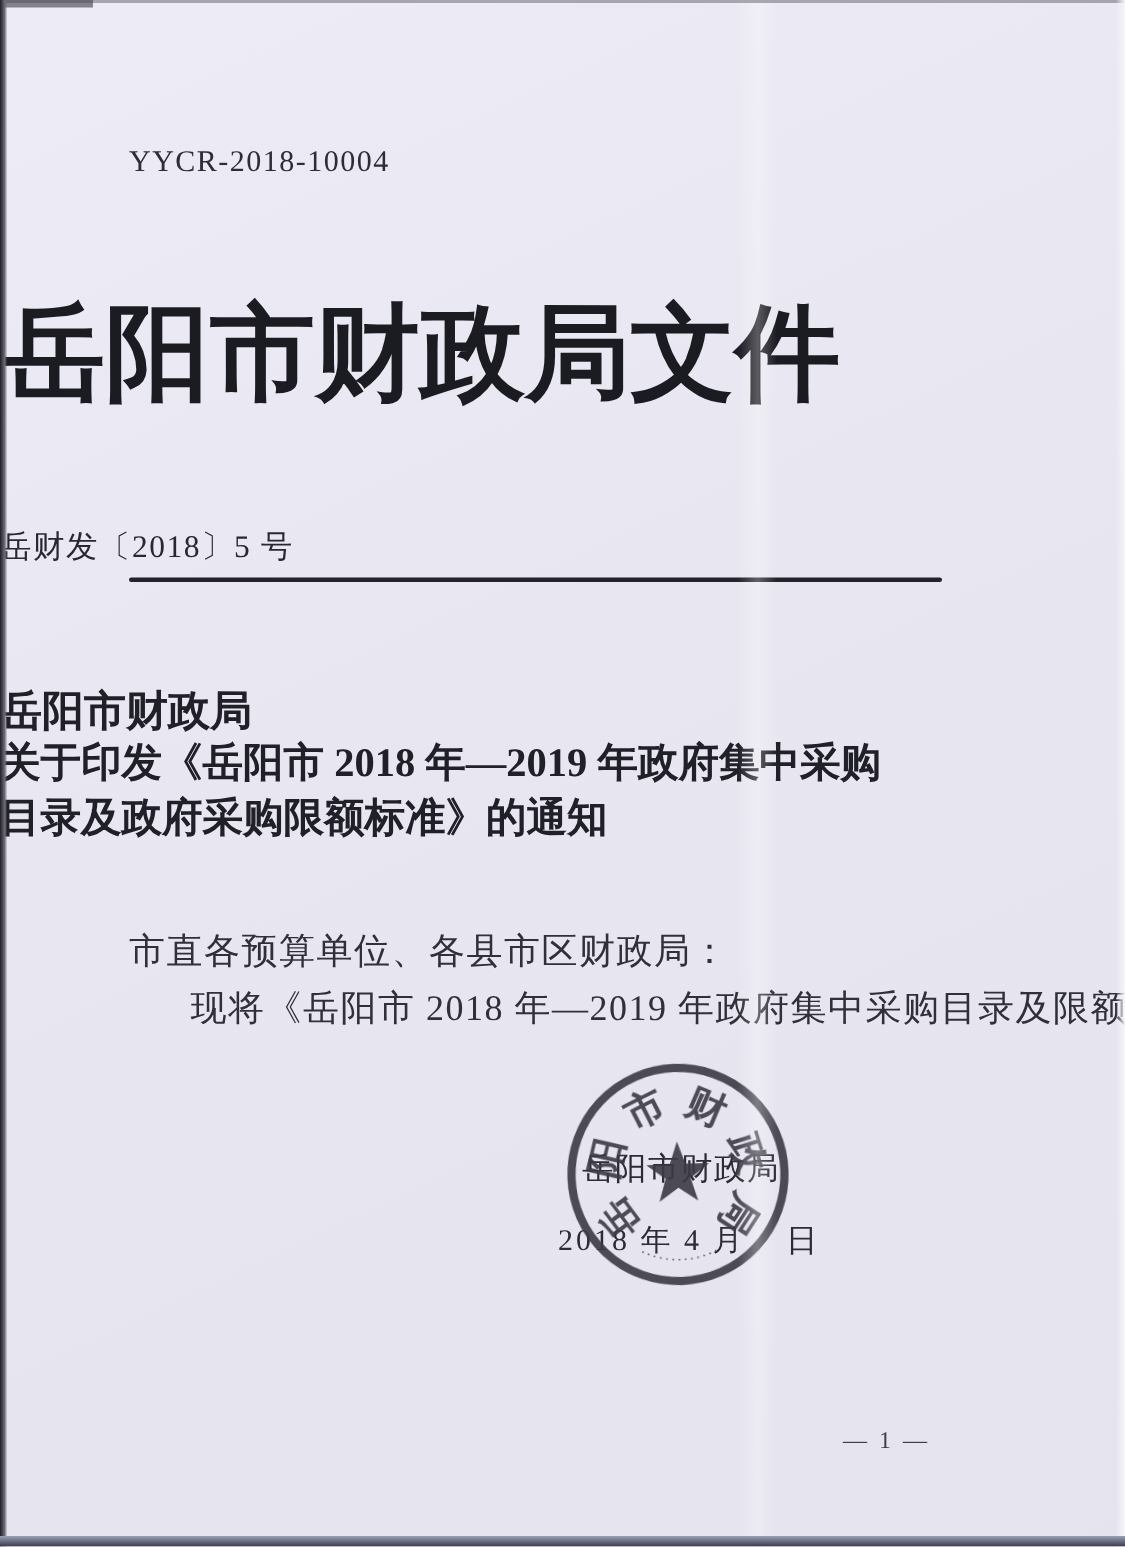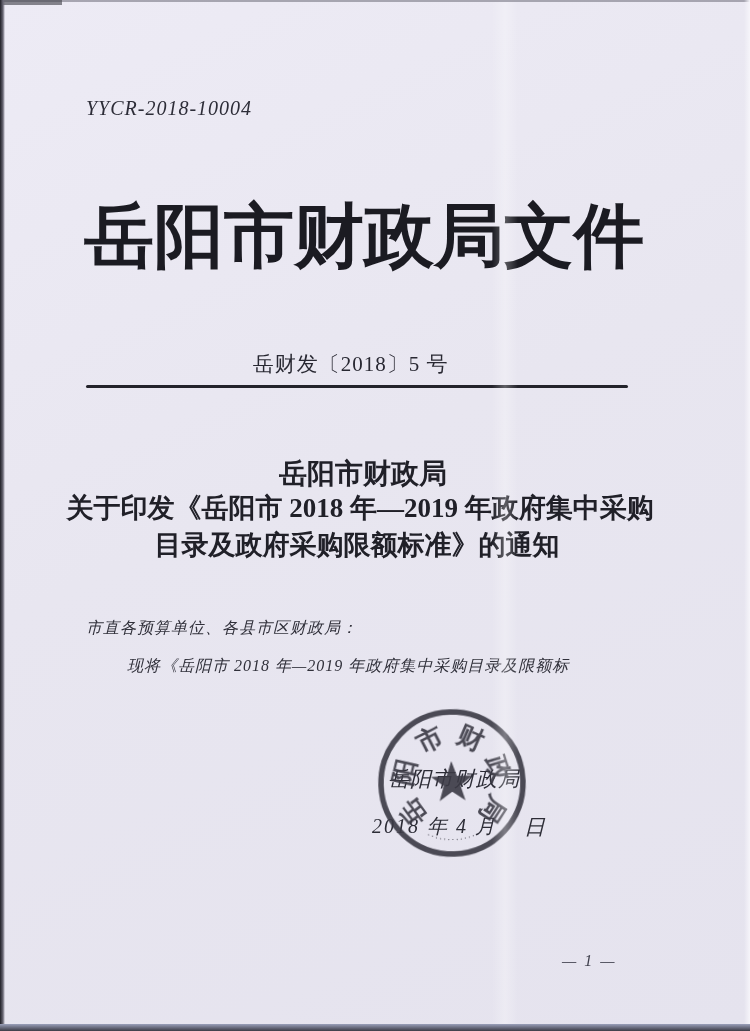--- a/index.html
+++ b/index.html
@@ -18,33 +18,33 @@
   .edge-top-notch{position:absolute;top:0;left:0;width:62px;height:5px;background:#4a4952;opacity:.65;}
   .edge-left{position:absolute;top:0;bottom:0;left:0;width:5px;
     background:linear-gradient(to right,#1f1f26,#6a6875 60%,rgba(106,104,117,0));}
   .edge-bottom{position:absolute;left:0;right:0;bottom:0;height:7px;
     background:linear-gradient(to bottom,#9aa0ba,#3c3b46);}
   .edge-right{position:absolute;top:0;bottom:0;right:0;width:6px;
     background:linear-gradient(to left,#f6f5fa,rgba(246,245,250,0));}
   .crease{position:absolute;top:0;bottom:0;left:492px;width:26px;
     background:linear-gradient(to right,rgba(255,255,255,0),rgba(255,255,255,.28),rgba(255,255,255,0));}
 
-  .abs{position:absolute;white-space:nowrap;font-style:italic;}
-  .centered{position:absolute;left:0;text-align:center;white-space:nowrap;}
+  .abs{position:absolute;white-space:nowrap;}
+  .centered{position:absolute;left:0;white-space:nowrap;}
 
   .doc-code{top:97px;left:86px;font-size:20px;letter-spacing:1px;color:#2d2d38;}
   .org-title{top:202px;right:22px;font-size:70px;line-height:1;font-weight:bold;color:#1b1b22;}
   .issue-no{top:350px;right:49px;font-size:21px;color:#282832;letter-spacing:1px;}
   .divider{position:absolute;top:385px;left:86px;width:542px;height:3px;background:#23232b;border-radius:2px;}
 
   .subj1{top:455px;right:24px;font-size:28px;font-weight:bold;color:#202028;}
   .subj2{top:490px;right:30px;font-size:27px;font-weight:bold;color:#202028;}
   .subj3{top:527px;right:36px;font-size:27px;font-weight:bold;color:#202028;}
 
-  .body-text{font-size:16px;color:#30303a;letter-spacing:1px;}
+  .body-text{font-size:24px;color:#30303a;letter-spacing:1px;}
   .salutation{top:618px;left:86px;}
   .body1{top:656px;left:127px;}
   .body2{top:694px;left:86px;}
 
   .signer{top:765px;left:388px;font-size:21px;color:#2c2c36;letter-spacing:1px;}
   .date-prefix{top:813px;left:372px;font-size:20px;color:#2c2c36;letter-spacing:2px;}
   .date-suffix{top:813px;left:524px;font-size:21px;color:#2c2c36;}
 
   .page-no{top:952px;left:562px;font-size:16px;color:#3f3f4c;letter-spacing:2px;}
 

